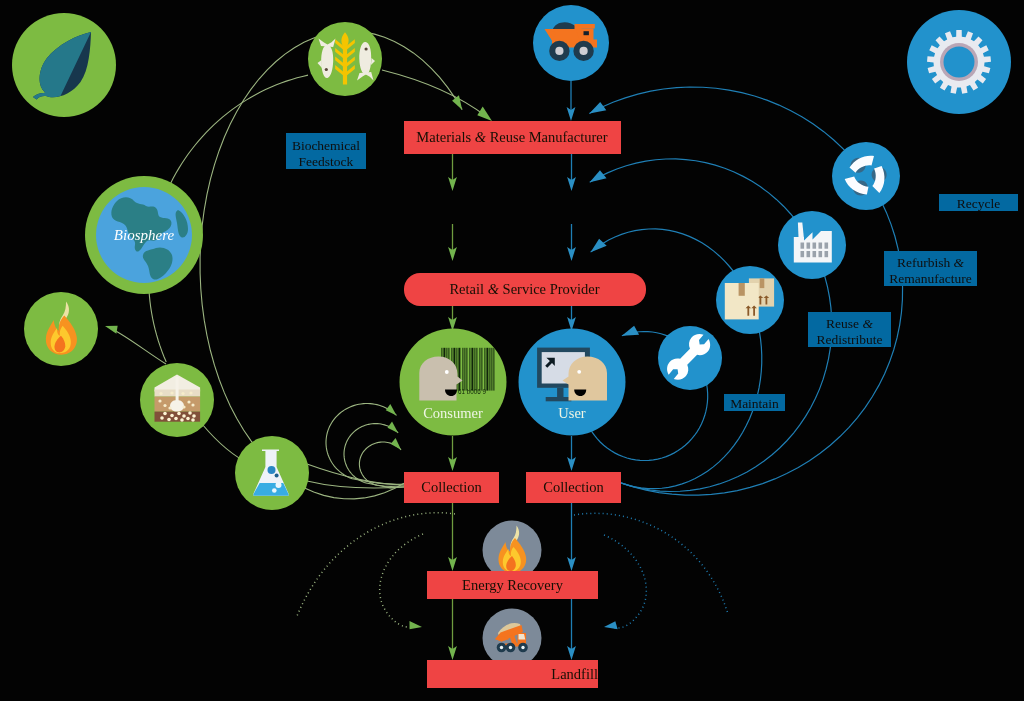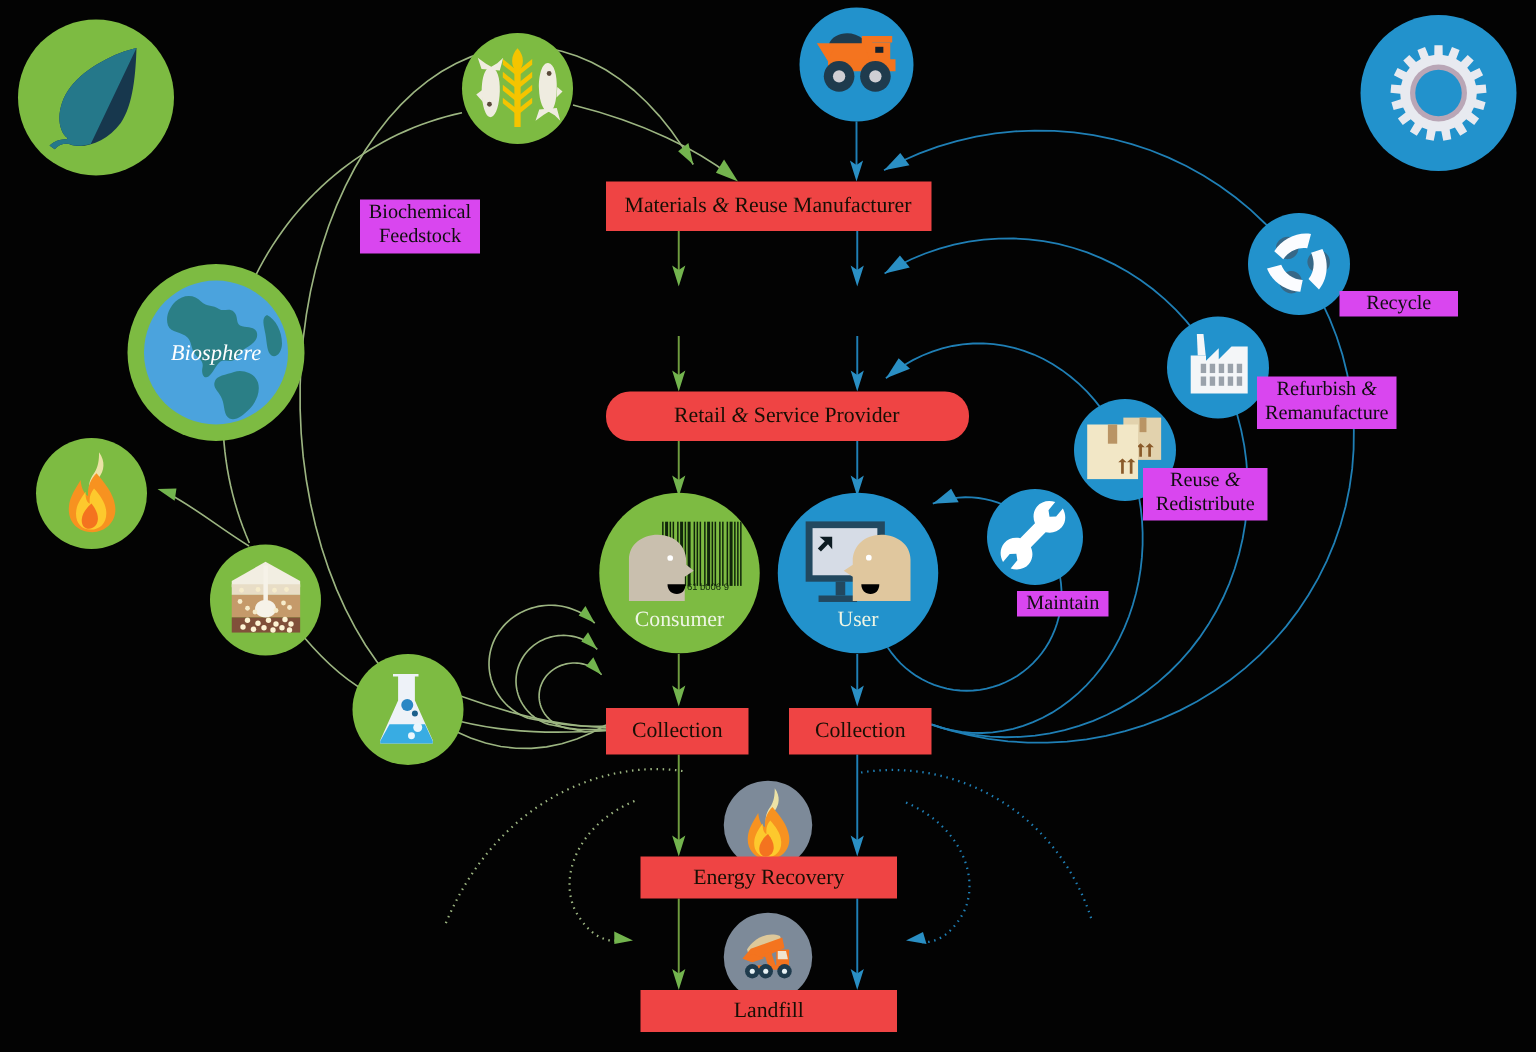--- a/index.html
+++ b/index.html
@@ -1,22 +1,22 @@
 <!DOCTYPE html>
 <html><head>
 <meta charset="utf-8">
 <style>
   html,body{margin:0;padding:0;background:#000;}
   #stage{position:relative;width:1024px;height:701px;background:#030303;overflow:hidden;
          font-family:"Liberation Serif", serif;}
   svg.layer{position:absolute;left:0;top:0;width:1024px;height:701px;overflow:visible;}
   .proc{position:absolute;background:#ef4444;color:#170f04;display:flex;align-items:center;
         justify-content:center;font-size:14.5px;white-space:nowrap;}
-  .tag{position:absolute;background:#d946ef;color:#0e0e0e;display:flex;align-items:flex-start;
-       justify-content:center;font-size:13.5px;line-height:15.5px;text-align:center;}
+  .tag{position:absolute;background:#0369a1;color:#0e0e0e;display:flex;align-items:flex-end;
+       justify-content:center;font-size:13.5px;line-height:15.5px;text-align:center;margin-left:46px;}
   i.amp{font-style:italic;font-family:"Liberation Serif",serif;}
   .proc span,.tag span{white-space:pre;}
   .proc > span, .proc > i, .tag span{display:inline;}
 </style>
 </head>
 <body>
 
 <div id="stage">
 
   <svg class="layer" id="paths" viewBox="0 0 1024 701">
@@ -418,35 +418,35 @@
           </g>
         </g>
       </g>
     </svg>
 
   <div class="proc" id="pb0" style="left: 403.5px; top: 121px; width: 217px; height: 33px;">
       <span>Materials </span>
       <i class="amp">&amp;</i>
       <span> Reuse Manufacturer</span>
     </div>
-  <div class="proc" id="pb2" style="left: 403.5px; top: 261px; width: 242px; height: 33px; border-radius: 16px;">
+  <div class="proc" id="pb2" style="left: 403.5px; top: 273px; width: 242px; height: 33px; border-radius: 16px;">
       <span>Retail </span>
       <i class="amp">&amp;</i>
       <span> Service Provider</span>
     </div>
   <div class="proc" id="pb3" style="left: 404px; top: 471.5px; width: 95px; height: 31px;">
       <span>Collection</span>
     </div>
   <div class="proc" id="pb4" style="left: 526px; top: 471.5px; width: 95px; height: 31px;">
       <span>Collection</span>
     </div>
   <div class="proc" id="pb5" style="left: 427px; top: 571px; width: 171px; height: 28px; align-items: center;">
       <span>Energy Recovery</span>
     </div>
-  <div class="proc" id="pb6" style="left: 427px; top: 660px; width: 171px; height: 28px;">
+  <div class="proc" id="pb6" style="left: 427px; top: 660px; width: 171px; height: 28px; justify-content: flex-end;">
       <span>Landfill</span>
     </div>
 
   <div class="tag" id="tg0" style="left: 240px; top: 133px; width: 80px; height: 36px;">
       <span><span>Biochemical</span><br><span>Feedstock</span></span>
     </div>
   <div class="tag" id="tg1" style="left: 893px; top: 194px; width: 79px; height: 17px;">
       <span>Recycle</span>
     </div>
   <div class="tag" id="tg2" style="left: 838px; top: 251px; width: 93px; height: 35px;">

